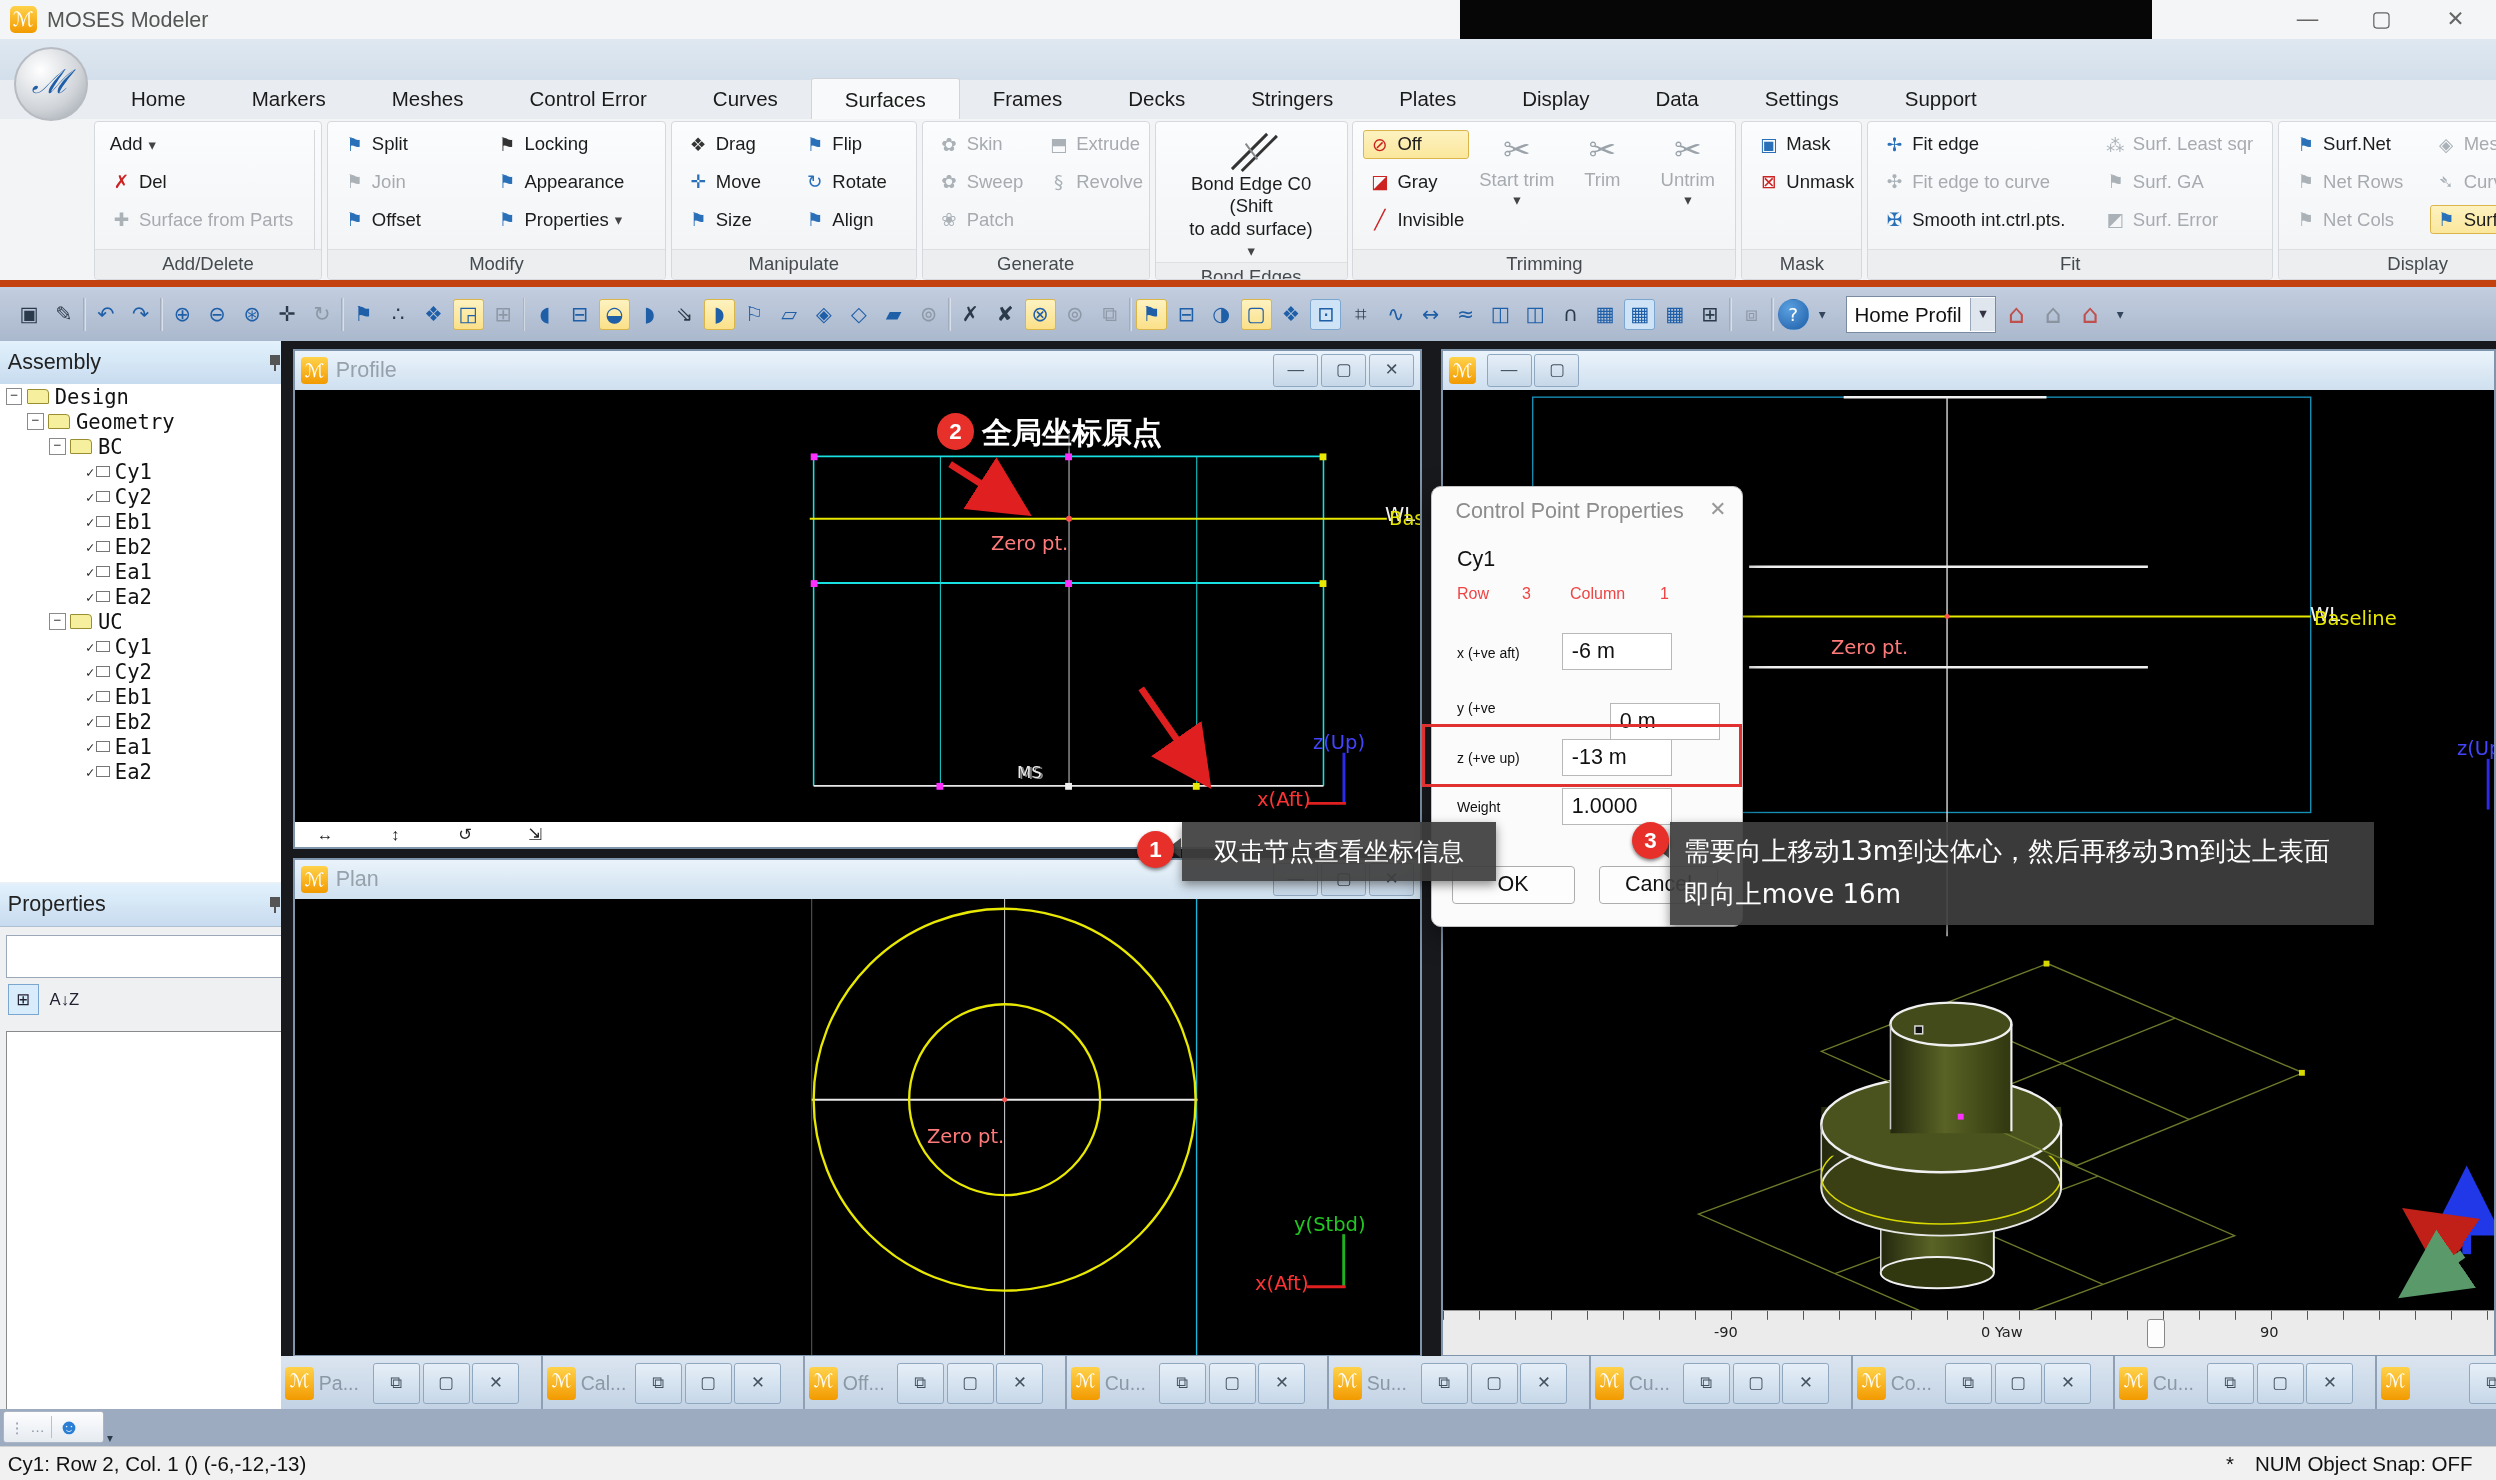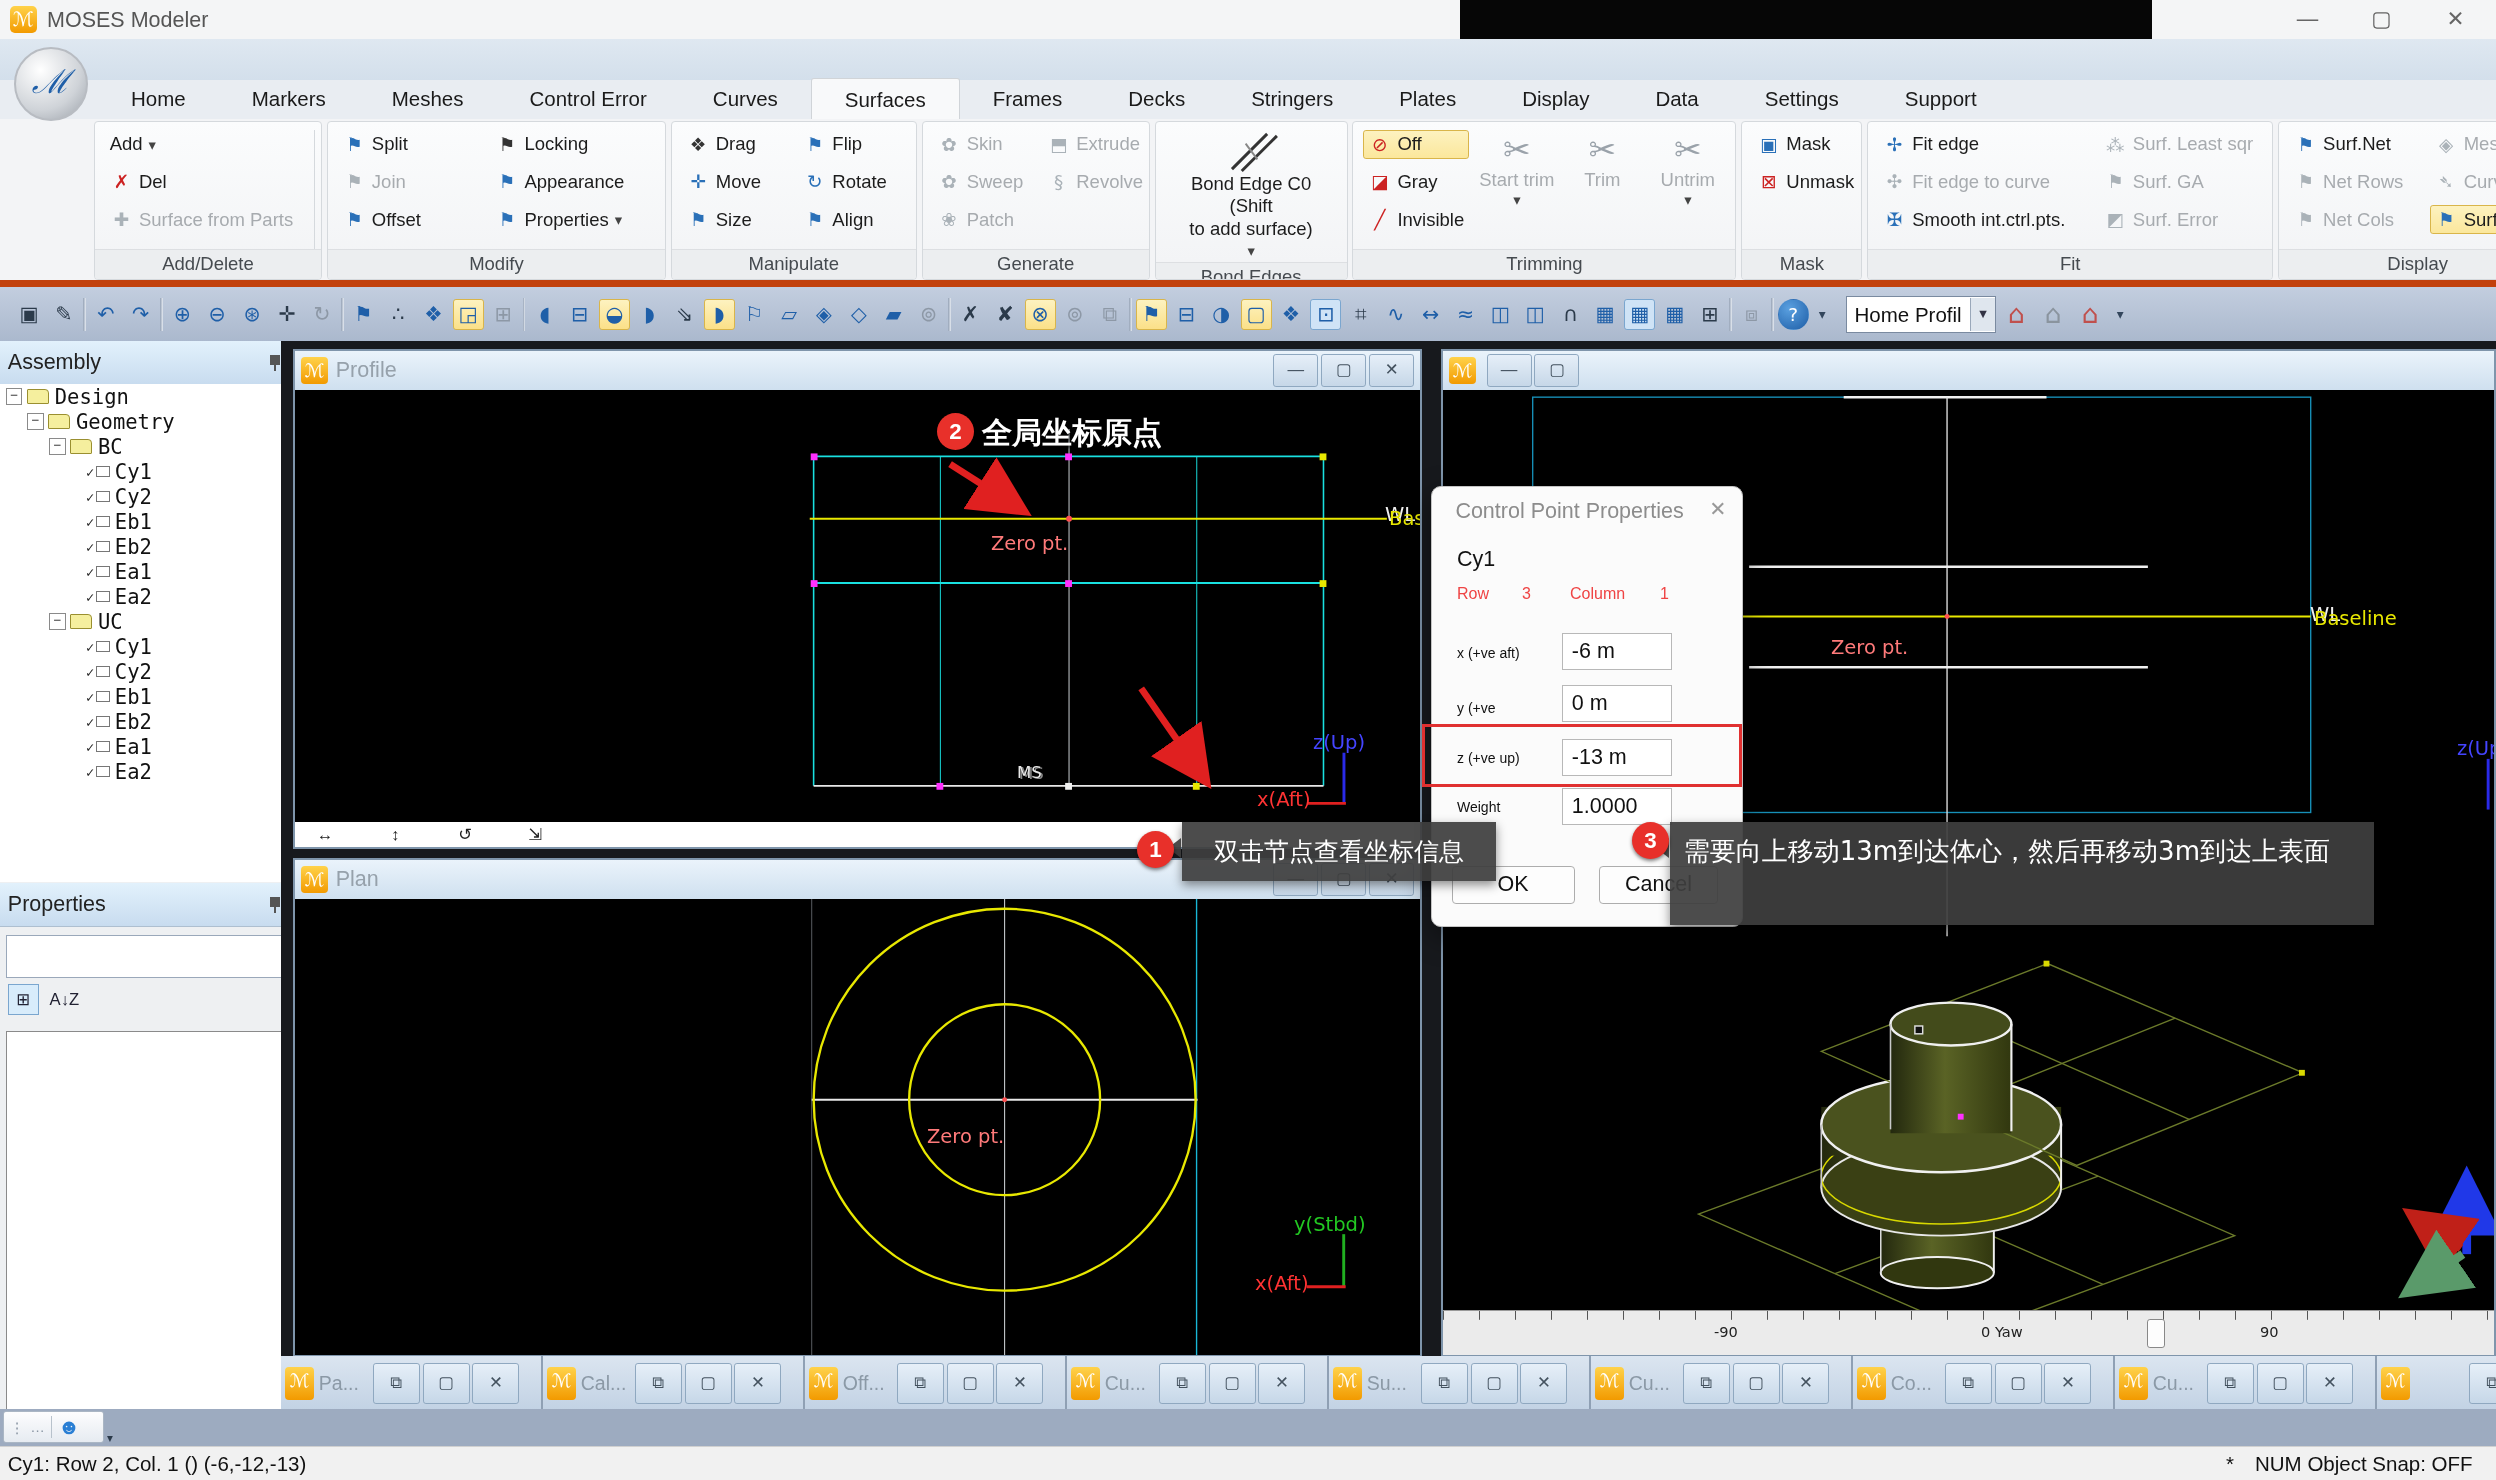--- a/index.html
+++ b/index.html
@@ -862,21 +862,21 @@
     <span class="dlg-x">✕</span>
     <span class="dlg-name">Cy1</span>
     <span class="dlg-rc" style="left:25px;">Row</span>
     <span class="dlg-rc" style="left:90px;">3</span>
     <span class="dlg-rc" style="left:138px;">Column</span>
     <span class="dlg-rc" style="left:228px;">1</span>
 
     <span class="fld-lbl" style="top:154px;">x (+ve aft)</span>
     <input class="fld-in" style="top: 146px;" value="-6 m">
     <span class="fld-lbl" style="top:209px;">y (+ve</span>
-    <input class="fld-in" style="top: 198px;" value="0 m">
+    <input class="fld-in" style="top: 216px; margin-left: 48px;" value="0 m">
     <span class="fld-lbl" style="top:259px;">z (+ve up)</span>
     <input class="fld-in" style="top: 252px;" value="-13 m">
     <span class="fld-lbl" style="top:308px;">Weight</span>
     <input class="fld-in" style="top: 301px;" value="1.0000">
 
     <div class="dlg-btn" style="left:19.5px;width:121px;">OK</div>
     <div class="dlg-btn" style="left:167px;width:117px;">Cancel</div>
   </div>
 
   <div class="redbox"></div>
@@ -884,16 +884,17 @@
   <div class="abadge" style="left:1137px;top:831px;">1</div>
   <div class="atip" style="left:1182px;top:822px;width:314px;height:59px;font-size:25px;line-height:59px;text-align:center;">
     <span class="notch"></span>
     <span>双击节点查看坐标信息</span>
   </div>
 
   <div class="abadge" style="left:1632px;top:822px;">3</div>
   <div class="atip" style="left:1670px;top:822px;width:704px;height:103px;font-size:26px;padding:7.8px 13.7px;box-sizing:border-box;line-height:43px;">
     <span class="notch"></span>
     <div>需要向上移动13m到达体心，然后再移动3m到达上表面</div>
+    <div>即向上move 16m</div>
   </div>
 
 </div>
 
 
 </body></html>

